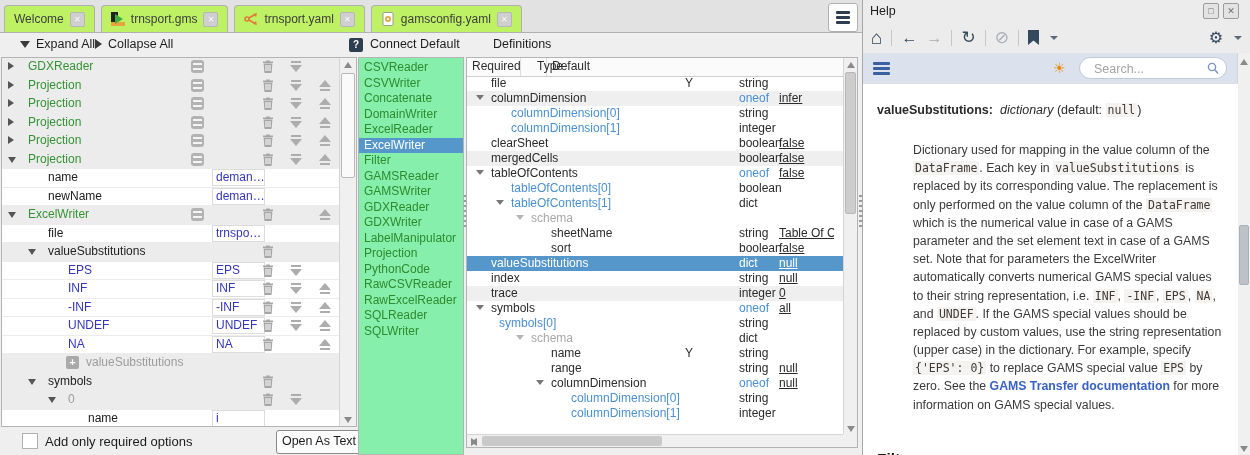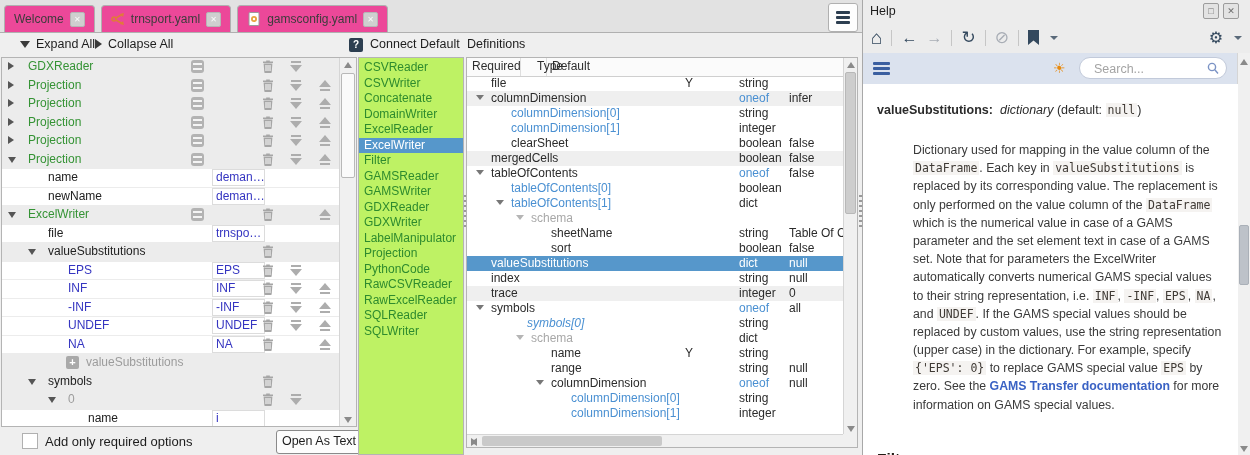--- a/index.html
+++ b/index.html
@@ -3,21 +3,21 @@
 <meta charset="utf-8">
 <style>
   html,body{margin:0;padding:0;}
   #app{position:relative;width:1250px;height:455px;background:#efefef;
        font-family:"Liberation Sans","DejaVu Sans",sans-serif;font-size:12px;color:#222;
        overflow:hidden;-webkit-font-smoothing:antialiased;}
   
   #tabbar{position:absolute;left:0;top:0;width:862px;height:33px;background:#e2e2e2;
           border-bottom:1px solid #b0b0b0;display:flex;align-items:flex-end;padding-left:4px;box-sizing:border-box;}
   .tab{display:flex;align-items:center;gap:6px;height:26px;padding:0 9px;margin-right:6px;
-       background:#ec4899;border:1px solid #b0b0b0;border-bottom:none;border-radius:4px 4px 0 0;
+       background:#bef264;border:1px solid #b0b0b0;border-bottom:none;border-radius:4px 4px 0 0;
        color:#3c3c3c;white-space:nowrap;}
   .tab.active{background:#fff;height:31px;margin-bottom:-1px;border-bottom:1px solid #efefef;z-index:2;}
   .tab-close{width:13px;height:13px;background:#cfcfcf;border:1px solid #b6b6b6;border-radius:2px;
              position:relative;flex:0 0 auto;}
   .tab-close::before{content:"\2715";position:absolute;left:0;top:0;width:13px;height:13px;
              font-size:8px;line-height:13px;text-align:center;color:#fafafa;font-weight:bold;}
   .tab-close.red{background:#e2574c;border-color:#bf3d32;}
   .ticon{width:14px;height:14px;flex:0 0 auto;}
   #tab-menu-btn{position:absolute;left:828px;top:3px;width:28px;height:27px;background:#fdfdfd;
           border:1px solid #b0b0b0;border-radius:3px;}
@@ -63,38 +63,38 @@
   .sb-up::before{top:4px;border-bottom:6px solid #8a8a8a;border-left:4px solid transparent;border-right:4px solid transparent;}
   .sb-down::before{top:5px;border-top:6px solid #8a8a8a;border-left:4px solid transparent;border-right:4px solid transparent;}
   .sb-thumb{position:absolute;left:1px;right:1px;background:#fafafa;border:1px solid #b8b8b8;border-radius:2px;}
   
   #footer{position:absolute;left:0;top:427px;width:364px;height:28px;}
   #req-checkbox{position:absolute;left:22px;top:6px;width:14px;height:14px;background:#fff;border:1px solid #b0b0b0;}
   #req-label{position:absolute;left:45px;top:7px;font-size:13px;color:#1d1d1d;}
   #open-as-text{position:absolute;left:276px;top:3px;width:84px;height:22px;background:#fdfdfd;border:1px solid #8a8a8a;
                 border-radius:3px;font-size:12.5px;color:#1d1d1d;text-align:center;line-height:21px;}
   
-  #agents-panel{position:absolute;left:358px;top:57px;width:106px;height:398px;background:#bef264;
+  #agents-panel{position:absolute;left:358px;top:57px;width:106px;height:398px;background:#86efac;
                 border:1px solid #b4b4b4;box-sizing:border-box;overflow:hidden;padding-top:2px;}
   .agent-item{height:15.5px;line-height:15.5px;padding-left:5px;color:#2e8b2e;white-space:nowrap;}
   .agent-item.selected{background:#5697cb;color:#fff;}
   
   #defs-panel{position:absolute;left:466px;top:57px;width:392px;height:391px;background:#fff;
               border:1px solid #b4b4b4;box-sizing:border-box;overflow:hidden;}
   #defs-header{position:absolute;left:0;top:0;right:14px;height:18px;background:#fbfbfb;border-bottom:1px solid #cfcfcf;display:flex;}
   .dh-cell{border-right:1px solid #dedede;line-height:17px;padding-left:8px;color:#2e2e2e;box-sizing:border-box;}
   #defs-rows{position:absolute;left:0;top:18px;right:14px;bottom:13px;overflow:hidden;}
   .drow{position:relative;height:15px;}
   .drow.shaded{background:#efefef;}
   .drow.selected{background:#5697cb;}
   .drow.selected .dcell{color:#fff !important;}
   .dcell{position:absolute;top:0;line-height:15px;white-space:nowrap;color:#2b2b2b;}
   .dcell.link{color:#4a90d2;}
   .dcell.gray{color:#a8a8a8;}
-  .d-req{left:218px;}.d-type{left:272px;width:48px;overflow:hidden;}.d-def{left:322px;width:55px;overflow:hidden;}
+  .d-req{left:218px;}.d-type{left:272px;width:48px;overflow:hidden;}.d-def{left:312px;width:55px;overflow:hidden;text-decoration:underline;}
   .darr{position:absolute;top:4px;width:0;height:0;border-top:5px solid #777;border-left:4px solid transparent;border-right:4px solid transparent;}
   .darr.dim{border-top-color:#b5b5b5;}
   #defs-vscroll{right:0;top:0;width:14px;height:377px;left:auto;}
   #defs-hscroll{position:absolute;left:0;bottom:0;height:13px;right:14px;background:#f0f0f0;border-top:1px solid #d5d5d5;box-sizing:border-box;}
   .sb-left,.sb-right{position:absolute;top:0;width:14px;height:100%;}
   .sb-left::before{content:"";position:absolute;top:3px;left:4px;border-right:6px solid #8a8a8a;border-top:4px solid transparent;border-bottom:4px solid transparent;}
   .sb-right::before{content:"";position:absolute;top:3px;right:4px;border-left:6px solid #8a8a8a;border-top:4px solid transparent;border-bottom:4px solid transparent;}
   .sb-hthumb{position:absolute;top:1px;bottom:1px;background:#c9c9c9;border-radius:2px;}
   #defs-corner{position:absolute;right:0;bottom:0;width:14px;height:13px;background:#f0f0f0;}
   .splitter-handle{position:absolute;width:3px;height:34px;
@@ -145,20 +145,29 @@
 
 <div id="app">
 
   <div id="tabbar">
     <div class="tab">
       <span>Welcome</span>
       <span class="tab-close"></span>
     </div>
     <div class="tab">
       <svg class="ticon" viewBox="0 0 14 14">
+          <rect x="0" y="0" width="7" height="10" fill="#222"></rect>
+          <rect x="0" y="10" width="14" height="4" fill="#e8a33d"></rect>
+          <polygon points="4,2 12,7 4,12" fill="#3fae3f"></polygon>
+        </svg>
+      <span>trnsport.gms</span>
+      <span class="tab-close"></span>
+    </div>
+    <div class="tab">
+      <svg class="ticon" viewBox="0 0 14 14">
           <g stroke="#e07b39" stroke-width="1.6" fill="none">
             <circle cx="3" cy="7" r="2"></circle>
             <path d="M5 6 L11 2.5 M5 8 L11 11.5"></path>
           </g>
           <polygon points="13,1 9,2 12,5" fill="#e07b39"></polygon>
           <polygon points="13,13 9,12 12,9" fill="#e07b39"></polygon>
         </svg>
       <span>trnsport.yaml</span>
       <span class="tab-close"></span>
     </div>
@@ -184,21 +193,21 @@
       <span>Expand All</span>
     </div>
     <div class="subbtn" style="left:95px">
       <span class="tri-right"></span>
       <span>Collapse All</span>
     </div>
     <div id="help-q"></div>
     <div class="subbtn" style="left:370px">
         <span>Connect Default</span>
       </div>
-    <div class="subbtn" style="left:467px">
+    <div class="subbtn" style="left:493px">
         <span>Definitions</span>
       </div>
   </div>
 
   <div id="tree-panel">
     <div id="tree-rows">
         <div class="trow shaded">
           <span class="arr arr-right" style="left: 6px;"></span>
           <span class="tlabel agent" style="left: 26px;">GDXReader</span>
           <span class="doc-ico"></span>
@@ -485,21 +494,21 @@
           <span class="dcell link" style="left: 44px;">columnDimension[0]</span>
           <span class="dcell d-type">string</span>
           <span class="dcell d-def"></span>
         </div>
         <div class="drow">
           <span class="dcell link" style="left: 44px;">columnDimension[1]</span>
           <span class="dcell d-type">integer</span>
           <span class="dcell d-def"></span>
         </div>
         <div class="drow">
-          <span class="dcell " style="left: 24px; margin-left: 20px;">clearSheet</span>
+          <span class="dcell " style="left: 24px;">clearSheet</span>
           <span class="dcell d-type">boolean</span>
           <span class="dcell d-def">false</span>
         </div>
         <div class="drow shaded">
           <span class="dcell " style="left: 24px;">mergedCells</span>
           <span class="dcell d-type">boolean</span>
           <span class="dcell d-def">false</span>
         </div>
         <div class="drow">
           <span class="darr" style="left: 9px;"></span>
@@ -549,21 +558,21 @@
           <span class="dcell d-type">integer</span>
           <span class="dcell d-def">0</span>
         </div>
         <div class="drow">
           <span class="darr" style="left: 9px;"></span>
           <span class="dcell " style="left: 24px;">symbols</span>
           <span class="dcell d-type link">oneof</span>
           <span class="dcell d-def">all</span>
         </div>
         <div class="drow">
-          <span class="dcell link" style="left: 60px; font-style: italic;">symbols[0]</span>
+          <span class="dcell link" style="left: 32px;">symbols[0]</span>
           <span class="dcell d-type">string</span>
           <span class="dcell d-def"></span>
         </div>
         <div class="drow">
           <span class="darr dim" style="left: 49px;"></span>
           <span class="dcell gray" style="left: 64px;">schema</span>
           <span class="dcell d-type">dict</span>
           <span class="dcell d-def"></span>
         </div>
         <div class="drow">

